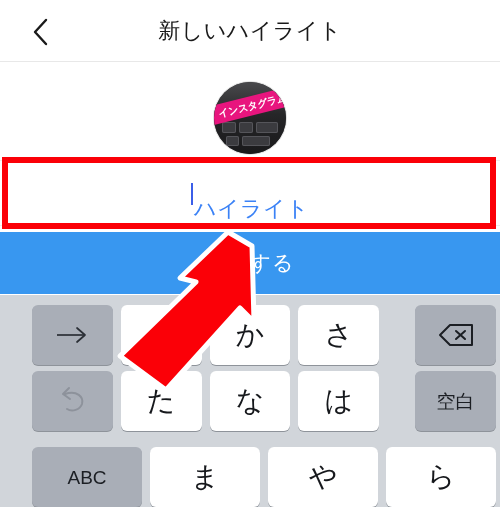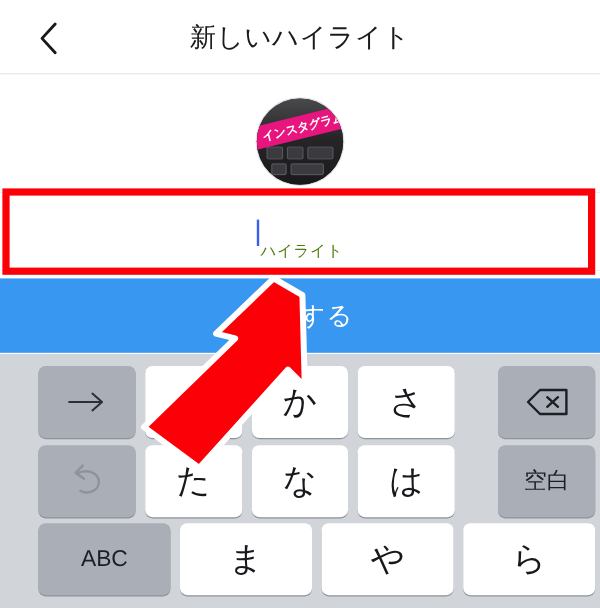--- a/index.html
+++ b/index.html
@@ -120,22 +120,22 @@
     align-items: center;
     justify-content: center;
   }
   .caret {
     width: 2px;
     height: 22px;
     background: #3b5ee8;
     margin-right: 1px;
   }
   .placeholder {
-    font-size: 13px;
-    color: #4d7c0f;
+    font-size: 22px;
+    color: #3b82f6;
     letter-spacing: 0.5px;
     margin-top: 29px;
   }
 
   
   .annot-box {
     position: absolute;
     left: 2px;
     top: 157px;
     width: 494px;
@@ -174,21 +174,21 @@
   }
   .kb-row {
     position: absolute;
     left: 0;
     width: 500px;
     height: 60px;
     display: flex;
   }
   .kb-row.r1 { top: 10px; }
   .kb-row.r2 { top: 76px; }
-  .kb-row.r3 { top: 141px; }
+  .kb-row.r3 { top: 152px; }
 
   .key {
     flex: 1 1 0;
     margin: 0 4px;
     border-radius: 6px;
     display: flex;
     align-items: center;
     justify-content: center;
     box-shadow: 0 1px 0 rgba(130,135,142,0.85);
     cursor: pointer;

